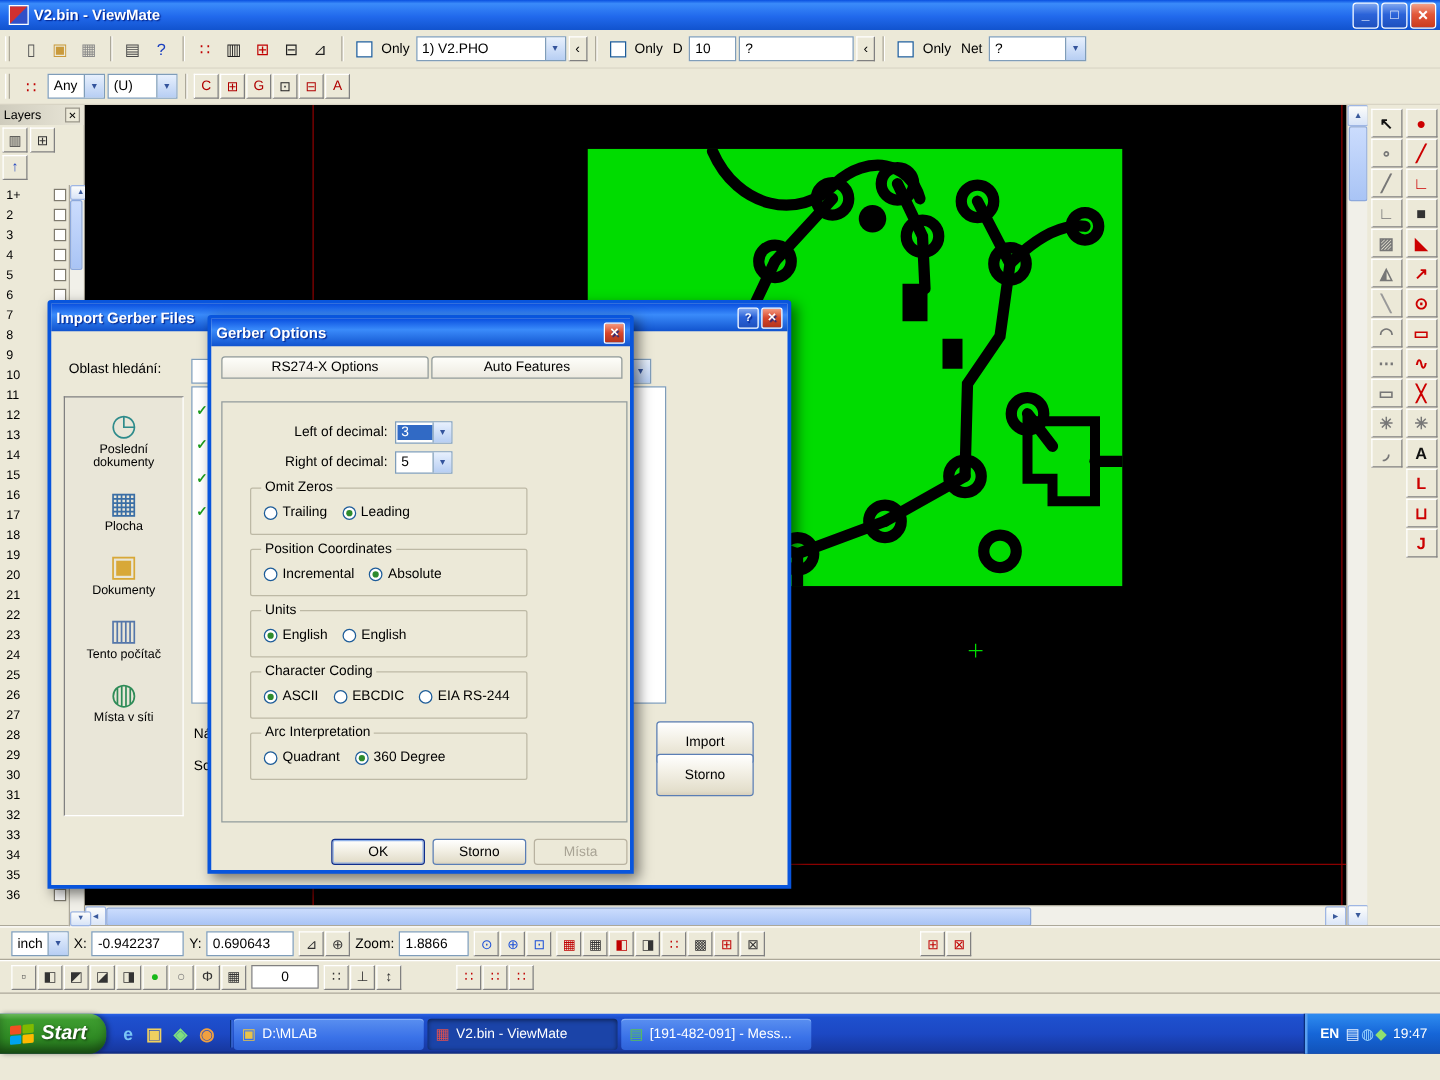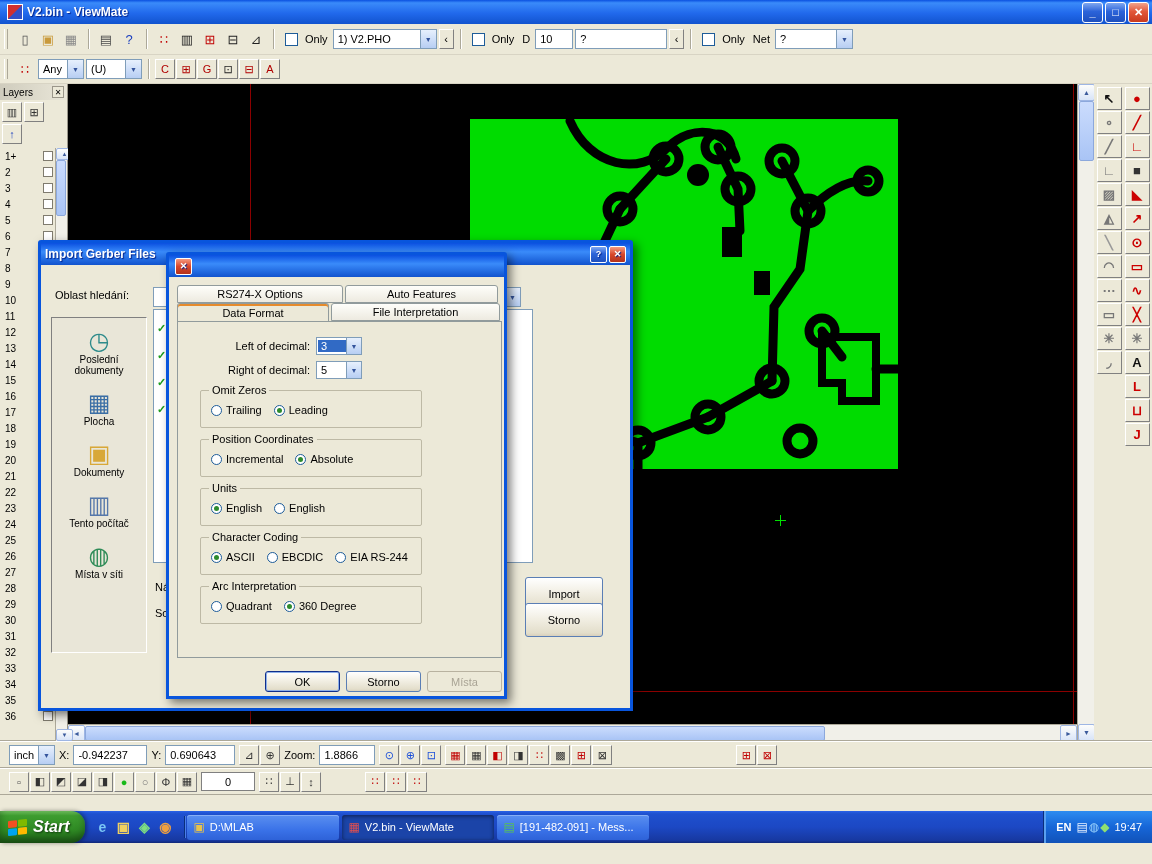--- a/index.html
+++ b/index.html
@@ -23,21 +23,21 @@
 .sep{width:1px;height:20px;background:#ACA899;box-shadow:1px 0 0 #fff;margin:0 4px;}
 .tbico{width:22px;height:20px;display:inline-flex;align-items:center;justify-content:center;font-size:13px;}
 .icon-group{display:inline-flex;align-items:center;gap:1px;}
 .tb-label{font-size:11px;margin:0 3px;}
 .checkbox{width:13px;height:13px;border:1px solid #1D5C99;background:#fff;margin:0 2px 0 5px;}
 .combo{background:#fff;border:1px solid #7F9DB9;height:20px;display:inline-flex;align-items:center;font-size:11px;}
 .combo .combo-text{flex:1;padding-left:4px;white-space:nowrap;overflow:hidden;}
 .combo .arrow{margin-left:auto;width:16px;height:100%;background:linear-gradient(180deg,#E7F0FD,#B7CEF3);border-left:1px solid #7F9DB9;display:flex;align-items:center;justify-content:center;color:#34549C;font-size:7px;}
 .field{background:#fff;border:1px solid #7F9DB9;height:20px;display:inline-flex;align-items:center;padding:0 4px;font-size:11px;}
 .spin-btn{width:15px;height:20px;border:1px solid;border-color:#fff #808080 #808080 #fff;background:#ECE9D8;display:inline-flex;align-items:center;justify-content:center;font-size:11px;}
-.w38{width:38px}.w46{width:46px}.w56{width:56px}.w70{width:70px}.w74{width:74px}.w78{width:78px}.w92{width:92px}.w104{width:104px}
+.w38{width:38px}.w46{width:46px}.w56{width:56px}.w70{width:70px}.w74{width:74px}.w78{width:78px}.w92{width:92px}.w104{width:120px}
 
 
 .main{display:flex;flex:0 0 657px;height:657px;}
 .layers-panel{width:68px;background:#ECE9D8;border-right:1px solid #9A968A;display:flex;flex-direction:column;}
 .lp-header{height:16px;display:flex;align-items:center;padding:0 3px;background:linear-gradient(90deg,#CFCCBD,#E9E6D8);font-size:10px;}
 .lp-close{margin-left:auto;font-size:8px;width:12px;height:12px;display:flex;align-items:center;justify-content:center;border:1px solid #9A968A;background:#ECE9D8;}
 .lp-toolbar{padding:2px;}
 .lp-row{display:flex;gap:2px;margin-bottom:2px;}
 .raised .tbico,.lp-row .tbico{border:1px solid;border-color:#fff #808080 #808080 #fff;background:#ECE9D8;width:20px;height:20px;font-size:11px;}
 .layers-list-wrap{position:relative;flex:1;}
@@ -639,29 +639,26 @@
         <div class="file-check" style="top: 93px;">✓</div>
       </div>
     <div class="partial-label" style="top:338px;">Ná</div>
     <div class="partial-label" style="top:364px;">So</div>
     <div class="imp-btn" style="top:334px;">Import</div>
     <div class="imp-btn" style="top:360px;">Storno</div>
   </div>
 
   <div class="dialog" id="go-dialog">
     <div class="dlg-titlebar">
+      <span style="flex:1;">Gerber Options</span>
       <span class="dlg-tb-btn red">✕</span>
     </div>
     <div class="tabs-row" id="go-tabs1">
         <span class="tab">RS274-X Options</span>
         <span class="tab">Auto Features</span>
-      </div>
-    <div class="tabs-row" id="go-tabs2">
-        <span class="tab active">Data Format</span>
-        <span class="tab">File Interpretation</span>
       </div>
     <div class="tab-panel" id="go-panel">
         <div class="fld-label" style="top: 18px;">Left of decimal:</div>
         <div class="fld-combo hl" style="top: 15px;">
           <span class="fld-val">3</span>
           <span class="fld-arrow">▼</span>
         </div>
         <div class="fld-label" style="top: 42px;">Right of decimal:</div>
         <div class="fld-combo" style="top: 39px;">
           <span class="fld-val">5</span>

